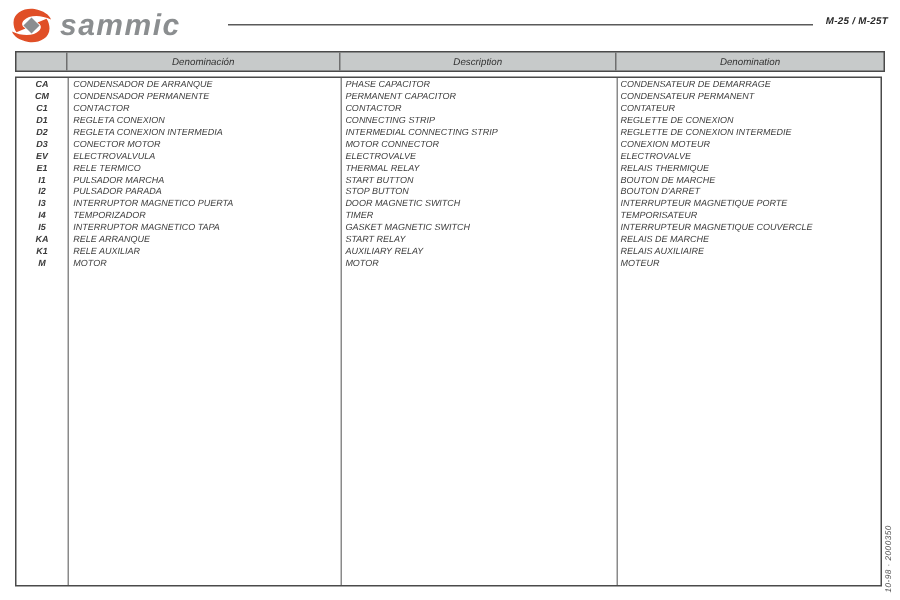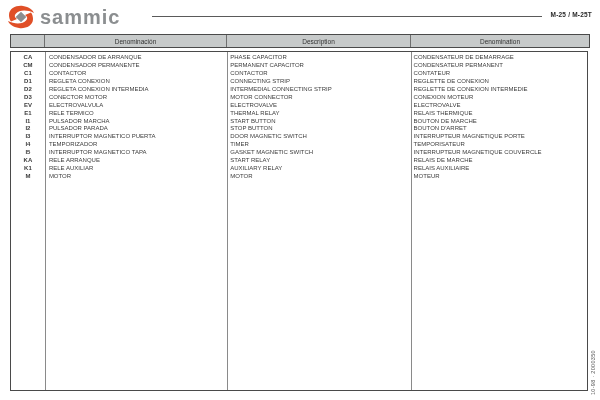--- a/index.html
+++ b/index.html
@@ -1,19 +1,19 @@
 <!DOCTYPE html>
 <html><head>
 <meta charset="utf-8">
 <style>
   html,body{margin:0;padding:0;background:#e9e9e9;}
   .page{
     position:relative;width:600px;height:400px;background:#ffffff;
     font-family:"Liberation Sans","DejaVu Sans",sans-serif;
-    color:#3c3c3c;overflow:hidden;margin:0 auto;
+    color:#3c3c3c;overflow:hidden;margin:0 auto;font-style:italic;
   }
   
   .brand{position:absolute;left:6px;top:3px;height:28px;display:flex;align-items:center;}
   .logo-mark{display:inline-block;width:30px;height:26px;margin-right:4px;}
   .logo-text{
     font-size:20px;font-weight:bold;color:#8b8e90;letter-spacing:1px;
     line-height:26px;
   }
   .header-rule{position:absolute;left:152px;top:16px;width:390px;height:0;border-top:1px solid #5a5a5a;}
   .model{

